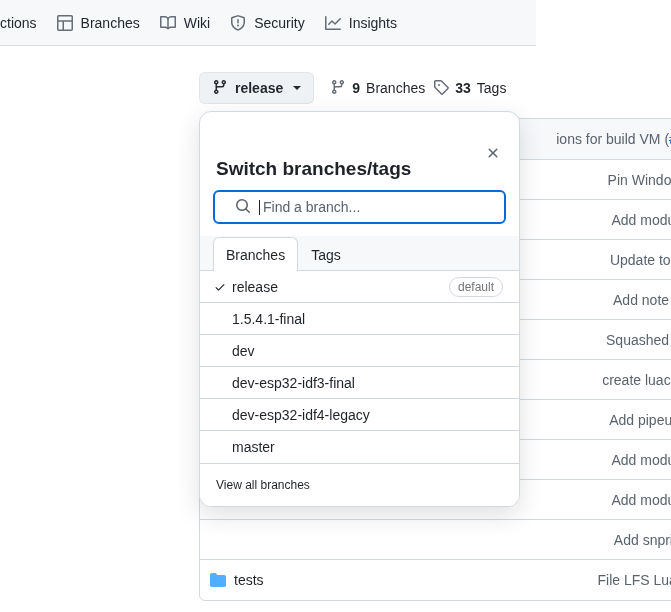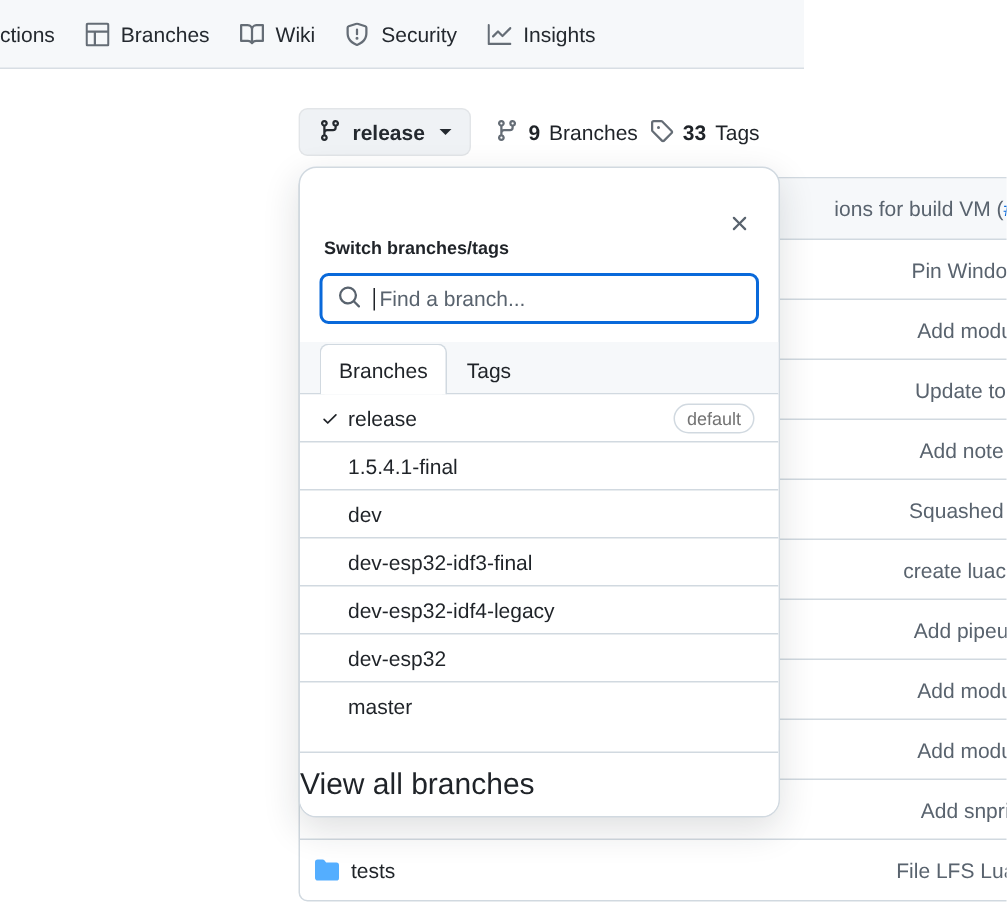--- a/index.html
+++ b/index.html
@@ -153,21 +153,21 @@
     overflow: hidden;
     z-index: 20;
   }
   .panel-head {
     display: flex;
     align-items: center;
     justify-content: space-between;
     padding: 14px 14px 2px 16px;
   }
   .panel-title {
-    font-size: 12px;
+    font-size: 19px;
     font-weight: bold;
     color: #1f2328;
     margin-top: 32px;
   }
   .close-btn {
     width: 24px; height: 24px;
     display: flex;
     align-items: center;
     justify-content: center;
     color: #59636e;
@@ -175,21 +175,21 @@
     border-radius: 6px;
   }
   .search-wrap {
     padding: 8px 13px 12px 13px;
   }
   .search-box {
     display: flex;
     align-items: center;
     gap: 8px;
     height: 34px;
-    padding: 0 10px;
+    padding: 0 20px;
     border: 2px solid #0969da;
     border-radius: 6px;
     box-sizing: border-box;
     background: #fff;
   }
   .search-box svg { color: #59636e; flex: none; }
   .caret-bar {
     width: 1px;
     height: 15px;
     background: #1f2328;
@@ -261,26 +261,25 @@
     border: 1px solid #d1d9e0;
     border-radius: 20px;
     padding: 1px 8px;
     line-height: 16px;
   }
   .panel-footer {
     border-top: 1px solid #d1d9e0;
     height: 42px;
     display: flex;
     align-items: center;
-    padding-left: 0;
-    font-size: 20px;
+    padding-left: 16px;
+    font-size: 12px;
     color: #1f2328;
     cursor: pointer;
     background: #fff;
-    margin-top: 14px;
   }
 </style>
 </head>
 <body>
 
 <div class="repo-nav">
 
   <div class="nav-item">
     <span class="nav-icon"></span>
     <span>ctions</span>
@@ -474,24 +473,20 @@
     <div class="branch-row">
       <span class="check-slot"></span>
       <span class="branch-name">dev-esp32-idf3-final</span>
     </div>
 
     <div class="branch-row">
       <span class="check-slot"></span>
       <span class="branch-name">dev-esp32-idf4-legacy</span>
     </div>
 
-    <div class="branch-row">
-      <span class="check-slot"></span>
-      <span class="branch-name">dev-esp32</span>
-    </div>
 
 
     <div class="branch-row">
       <span class="check-slot"></span>
       <span class="branch-name">master</span>
     </div>
   </div>
 
   <div class="panel-footer">
     <span>View all branches</span>

